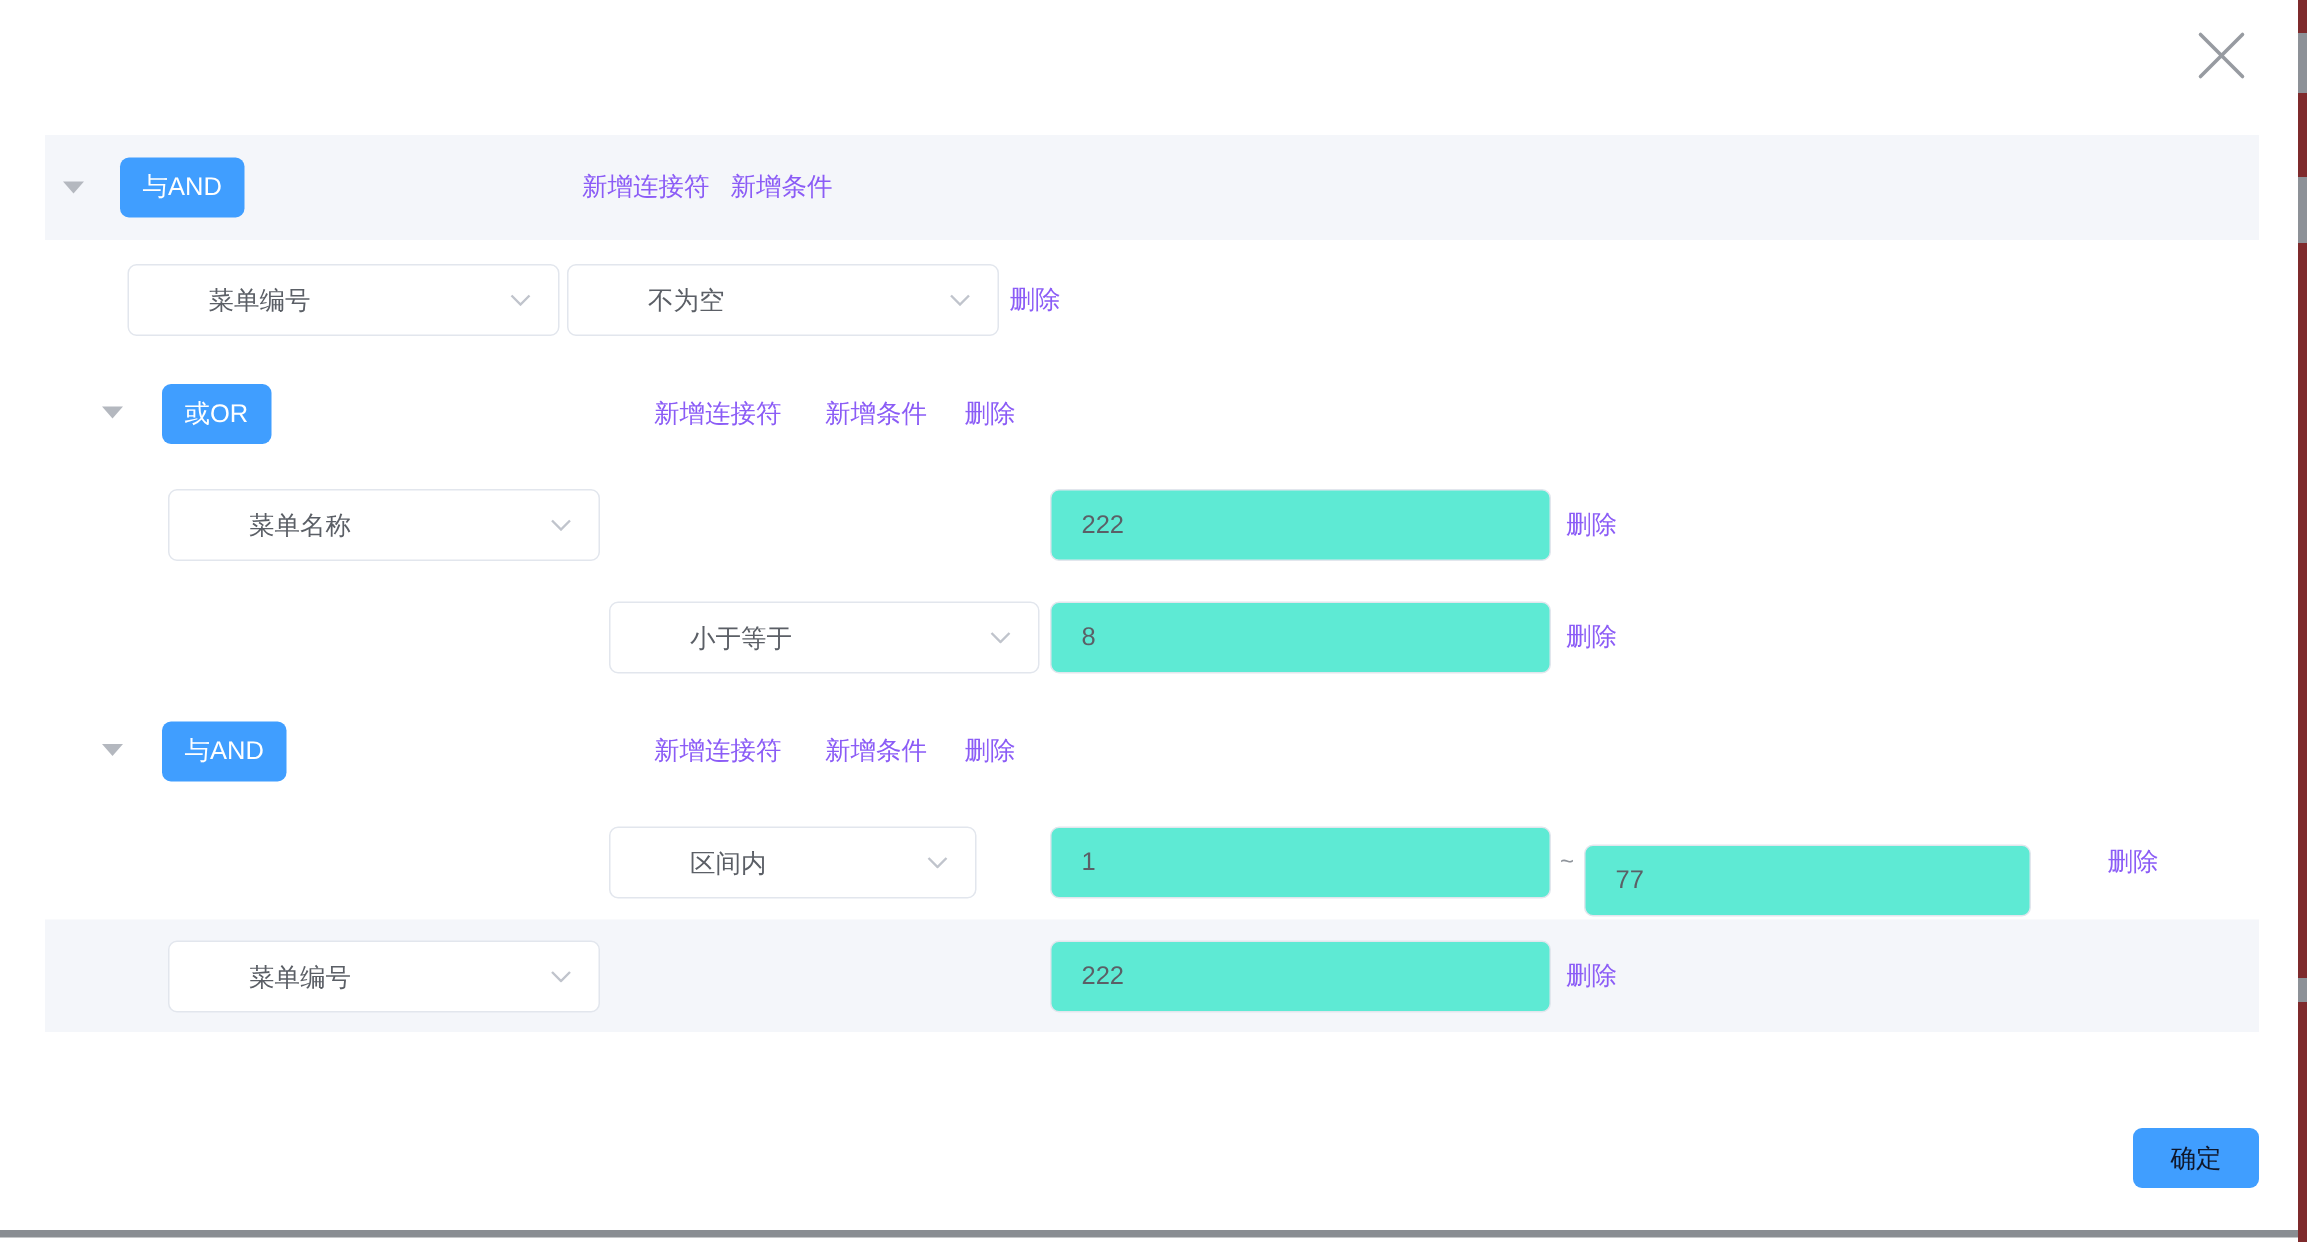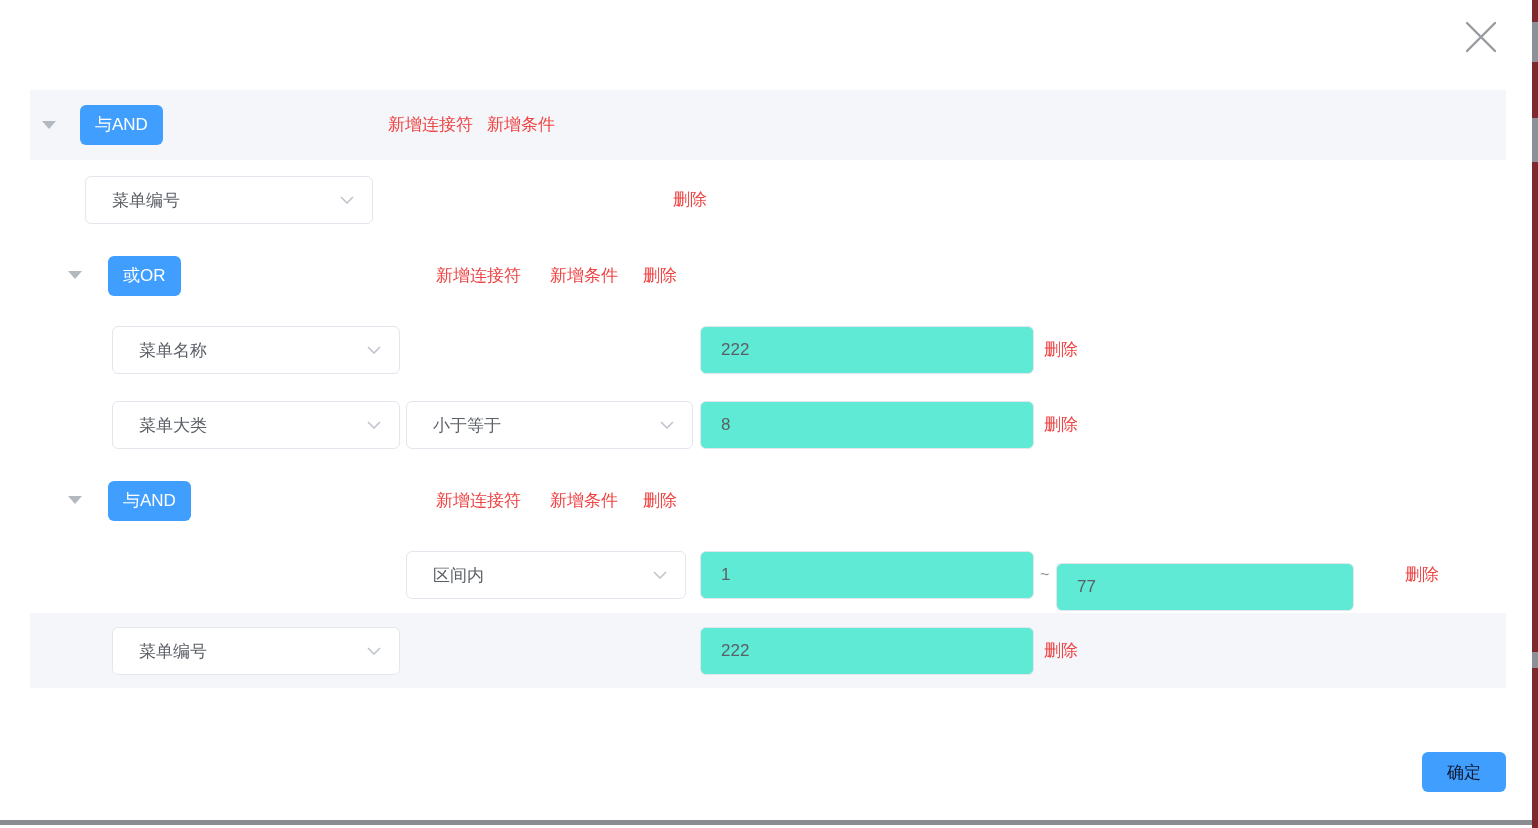--- a/index.html
+++ b/index.html
@@ -15,32 +15,32 @@
     position:absolute;width:0;height:0;
     border-left:7px solid transparent;border-right:7px solid transparent;
     border-top:8px solid #b4b8bf;cursor:pointer;
   }
   .badge{
     position:absolute;height:40px;line-height:40px;padding:0 15px;
     background:#409eff;color:#ffffff;font-size:17px;font-weight:500;
     border-radius:6px;cursor:pointer;white-space:nowrap;
   }
   .link{
-    position:absolute;color:#ef4444;font-size:17px;line-height:40px;
+    position:absolute;color:#8b5cf6;font-size:17px;line-height:40px;
     text-decoration:none;cursor:pointer;white-space:nowrap;
   }
   .link.tall{line-height:48px;}
 
   .select{
     position:absolute;width:288px;height:48px;background:#fff;
     border:1px solid #e2e6ed;border-radius:6px;box-sizing:border-box;
     display:flex;align-items:center;justify-content:space-between;
     padding:0 18px 0 26px;cursor:pointer;
   }
-  .sel-text{font-size:17px;color:#5b5f66;white-space:nowrap;overflow:hidden;}
+  .sel-text{font-size:17px;color:#5b5f66;white-space:nowrap;overflow:hidden;margin-left:27px;}
   .chev{flex:0 0 auto;margin-left:8px;}
 
   .input{
     position:absolute;height:48px;box-sizing:border-box;background:#5eead4;
     border:1px solid #e2e6ed;border-radius:6px;padding:0 20px;
     font-size:17px;color:#5b5f66;outline:none;
     font-family:"Liberation Sans","DejaVu Sans",sans-serif;
   }
   .range-sep{
     position:absolute;font-size:16px;color:#8f949b;line-height:48px;
@@ -76,59 +76,59 @@
   <span class="badge" style="left:80px;top:105px">与AND</span>
   <a class="link" style="left:388px;top:105px">新增连接符</a>
   <a class="link" style="left:487px;top:105px">新增条件</a>
 
   <div class="select" style="left:85px;top:176px">
     <span class="sel-text">菜单编号</span>
     <svg class="chev" width="14" height="8" viewBox="0 0 14 8">
         <path d="M1 1l6 6 6-6" fill="none" stroke="#c0c4cc" stroke-width="1.6"></path>
       </svg>
   </div>
+  <div class="select" style="left:378px;top:176px">
+    <span class="sel-text">不为空</span>
+    <svg class="chev" width="14" height="8" viewBox="0 0 14 8">
+        <path d="M1 1l6 6 6-6" fill="none" stroke="#c0c4cc" stroke-width="1.6"></path>
+      </svg>
+  </div>
   <a class="link tall" style="left:673px;top:176px">删除</a>
 
   <span class="caret" style="left:68px;top:271px"></span>
   <span class="badge" style="left:108px;top:256px">或OR</span>
   <a class="link" style="left:436px;top:256px">新增连接符</a>
   <a class="link" style="left:550px;top:256px">新增条件</a>
   <a class="link" style="left:643px;top:256px">删除</a>
 
   <div class="select" style="left:112px;top:326px">
     <span class="sel-text">菜单名称</span>
     <svg class="chev" width="14" height="8" viewBox="0 0 14 8">
         <path d="M1 1l6 6 6-6" fill="none" stroke="#c0c4cc" stroke-width="1.6"></path>
       </svg>
   </div>
   <input class="input" style="left: 700px; top: 326px; width: 334px;" value="222">
   <a class="link tall" style="left:1044px;top:326px">删除</a>
 
-  <div class="select" style="left:112px;top:401px">
-    <span class="sel-text">菜单大类</span>
-    <svg class="chev" width="14" height="8" viewBox="0 0 14 8">
-        <path d="M1 1l6 6 6-6" fill="none" stroke="#c0c4cc" stroke-width="1.6"></path>
-      </svg>
-  </div>
   <div class="select" style="left:406px;top:401px;width:287px">
     <span class="sel-text">小于等于</span>
     <svg class="chev" width="14" height="8" viewBox="0 0 14 8">
         <path d="M1 1l6 6 6-6" fill="none" stroke="#c0c4cc" stroke-width="1.6"></path>
       </svg>
   </div>
   <input class="input" style="left: 700px; top: 401px; width: 334px;" value="8">
   <a class="link tall" style="left:1044px;top:401px">删除</a>
 
   <span class="caret" style="left:68px;top:496px"></span>
   <span class="badge" style="left:108px;top:481px">与AND</span>
   <a class="link" style="left:436px;top:481px">新增连接符</a>
   <a class="link" style="left:550px;top:481px">新增条件</a>
   <a class="link" style="left:643px;top:481px">删除</a>
 
-  <div class="select" style="left:406px;top:551px;width:280px">
+  <div class="select" style="left:406px;top:551px;width:245px">
     <span class="sel-text">区间内</span>
     <svg class="chev" width="14" height="8" viewBox="0 0 14 8">
         <path d="M1 1l6 6 6-6" fill="none" stroke="#c0c4cc" stroke-width="1.6"></path>
       </svg>
   </div>
   <input class="input" style="left: 700px; top: 551px; width: 334px;" value="1">
   <span class="range-sep" style="left:1040px;top:551px">~</span>
   <input class="input" style="left: 1056px; top: 563px; width: 298px;" value="77">
   <a class="link tall" style="left:1405px;top:551px">删除</a>
 

